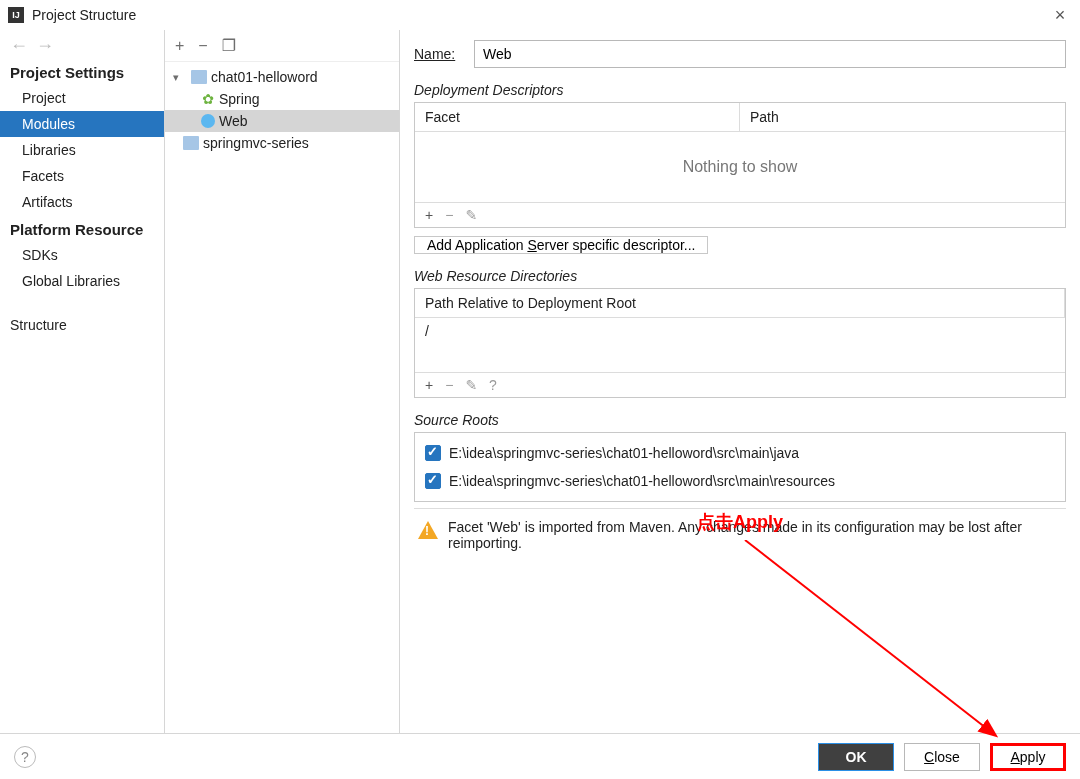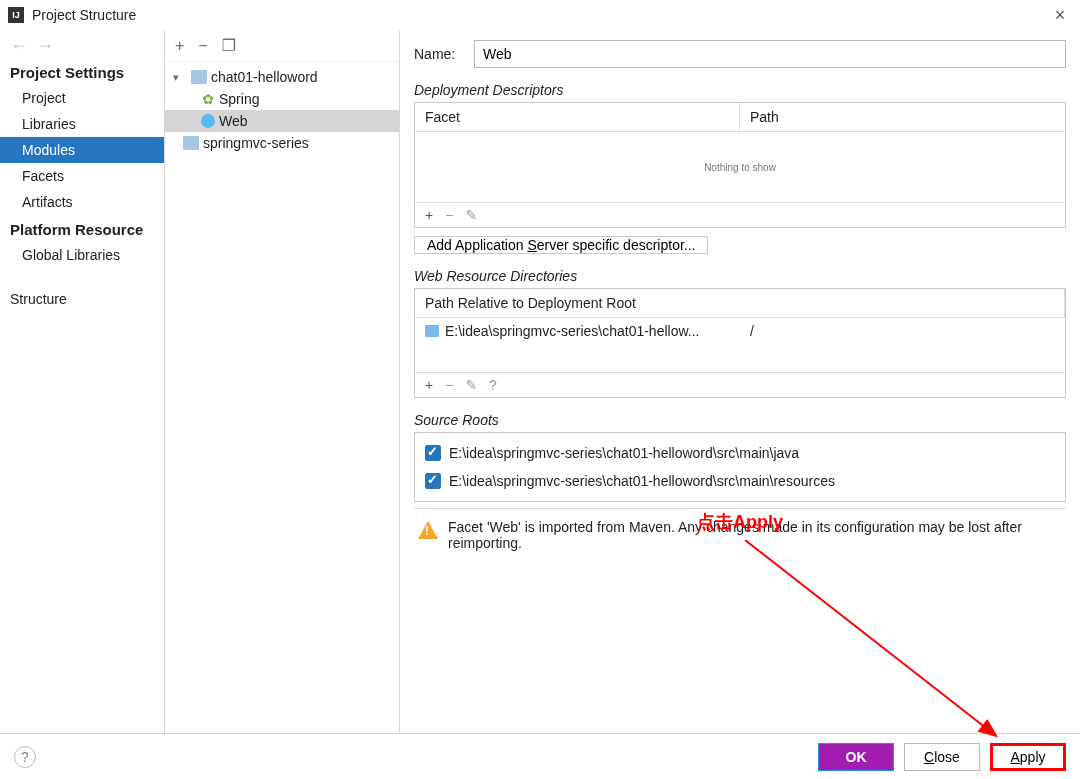--- a/index.html
+++ b/index.html
@@ -32,31 +32,31 @@
   .tree-row .icon-folder { width: 16px; height: 14px; background: #a6c6e6; border-radius: 1px; display: inline-block; }
   .tree-row .icon-spring { width: 14px; height: 14px; display: inline-flex; align-items: center; justify-content: center; color: #6db33f; font-size: 14px; }
   .tree-row .icon-web { width: 14px; height: 14px; background: #5bb7f0; border-radius: 50%; display: inline-block; position: relative; }
   .indent-1 { padding-left: 8px; }
   .indent-2 { padding-left: 36px; }
   .indent-2b { padding-left: 18px; }
 
   
   .form-panel { flex: 1; padding: 10px 14px; overflow: hidden; position: relative; }
   .namerow { display: flex; align-items: center; margin-bottom: 14px; }
-  .namerow label { width: 60px; font-size: 14px; }
+  .namerow label { width: 60px; font-size: 14px; text-decoration: underline; }
   .namerow input { flex: 1; height: 28px; border: 1px solid #b8b8b8; padding: 0 8px; font-size: 14px; }
 
   .sec-label { font-size: 14px; margin: 6px 0 4px 0; font-style: italic; }
 
   .box { border: 1px solid #c8c8c8; background: #fff; }
   .box-header { display: flex; border-bottom: 1px solid #dcdcdc; }
   .box-header .col { padding: 6px 10px; font-size: 14px; }
   .box-header .col:first-child { flex: 0 0 325px; border-right: 1px solid #dcdcdc; }
   .box-header .col:last-child { flex: 1; }
-  .box-body { min-height: 70px; display: flex; align-items: center; justify-content: center; color: #777; font-size: 10px; }
+  .box-body { min-height: 70px; display: flex; align-items: center; justify-content: center; color: #777; font-size: 16px; }
   .box-toolbar { border-top: 1px solid #dcdcdc; display: flex; gap: 12px; padding: 4px 10px; color: #9a9a9a; font-size: 14px; }
   .box-toolbar span { cursor: pointer; }
   .box-toolbar .plus-active { color: #555; }
 
   .btn-inline { margin-top: 8px; border: 1px solid #c8c8c8; background: #fff; padding: 0 12px; font-size: 14px; cursor: pointer; }
   .btn-inline .ul { text-decoration: underline; }
 
   .datarow { display: flex; padding: 5px 10px; border-bottom: 0; font-size: 14px; }
   .datarow .c1 { flex: 0 0 325px; display: flex; align-items: center; gap: 6px; overflow: hidden; white-space: nowrap; }
   .datarow .c2 { flex: 1; }
@@ -68,21 +68,21 @@
 
   .warnbar { display: flex; align-items: flex-start; gap: 10px; border-top: 1px solid #ddd; padding: 10px 4px 0 4px; margin-top: 6px; font-size: 14px; }
   .warn-icon { width: 0; height: 0; border-left: 10px solid transparent; border-right: 10px solid transparent; border-bottom: 18px solid #f3a724; margin-top: 2px; position: relative; }
   .warn-icon::after { content: "!"; position: absolute; top: 3px; left: -3px; color: #fff; font-size: 12px; font-weight: bold; }
 
   
   .footer { position: absolute; left: 0; right: 0; bottom: 0; height: 46px; border-top: 1px solid #d6d6d6; display: flex; align-items: center; padding: 0 14px; background: #fff; }
   .help-icon { width: 22px; height: 22px; border: 1px solid #bbb; border-radius: 50%; display: flex; align-items: center; justify-content: center; color: #888; font-size: 14px; cursor: pointer; }
   .footer-buttons { margin-left: auto; display: flex; gap: 10px; }
   .btn { min-width: 76px; height: 28px; border: 1px solid #b8b8b8; background: #fff; font-size: 14px; cursor: pointer; display: inline-flex; align-items: center; justify-content: center; padding: 0 14px; }
-  .btn.primary { background: #a21caf; border-color: #2a8fe6; color: #fff; font-weight: bold; }
+  .btn.primary { background: #404040; border-color: #2a8fe6; color: #fff; font-weight: bold; }
   .btn.apply { border: 3px solid #f00; }
   .ul { text-decoration: underline; }
 
   
   .annot-text { position: absolute; color: #f00; font-weight: bold; font-size: 18px; left: 697px; top: 510px; pointer-events: none; }
   .annot-arrow { position: absolute; left: 740px; top: 540px; pointer-events: none; }
 </style>
 </head>
 <body>
 
@@ -94,25 +94,26 @@
 
 <div class="main">
 
   <div class="sidebar">
     <div class="navrow">
       <span class="arrow">←</span>
       <span class="arrow">→</span>
     </div>
     <div class="section-header">Project Settings</div>
     <div class="nav-item">Project</div>
+    <div class="nav-item selected">Modules</div>
     <div class="nav-item">Libraries</div>
-    <div class="nav-item selected">Modules</div>
     <div class="nav-item">Facets</div>
     <div class="nav-item">Artifacts</div>
     <div class="section-header">Platform Resource</div>
+    <div class="nav-item">SDKs</div>
     <div class="nav-item">Global Libraries</div>
     <div style="height:18px"></div>
     <div class="nav-item" style="padding-left:10px">Structure</div>
   </div>
 
   <div class="tree-panel">
     <div class="tree-toolbar">
       <span>+</span>
       <span>−</span>
       <span>❐</span>
@@ -160,24 +161,20 @@
     <button class="btn-inline">
       Add Application <span class="ul">S</span>erver specific descriptor...
     </button>
 
     <div class="sec-label" style="margin-top:14px">Web Resource Directories</div>
     <div class="box">
       <div class="box-header">
         <div class="col">Path Relative to Deployment Root</div>
       </div>
       <div class="datarow">
-        <div class="c1">
-            <span class="folder-mini"></span>
-            <span>E:\idea\springmvc-series\chat01-hellow...</span>
-          </div>
         <div class="c2">/</div>
       </div>
       <div style="height:28px"></div>
       <div class="box-toolbar">
         <span class="plus-active">+</span>
         <span>−</span>
         <span>✎</span>
         <span>?</span>
       </div>
     </div>

